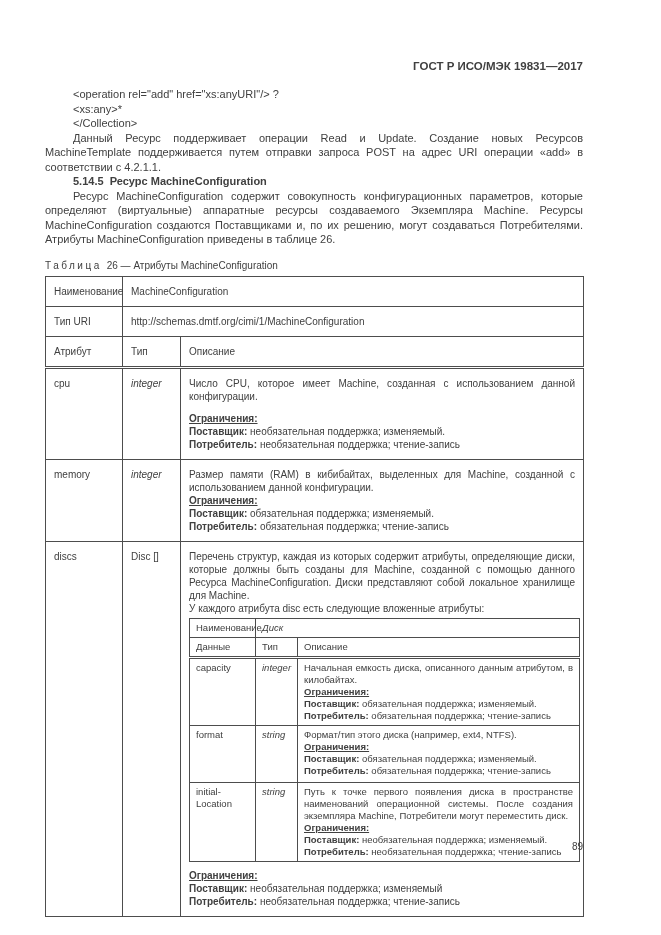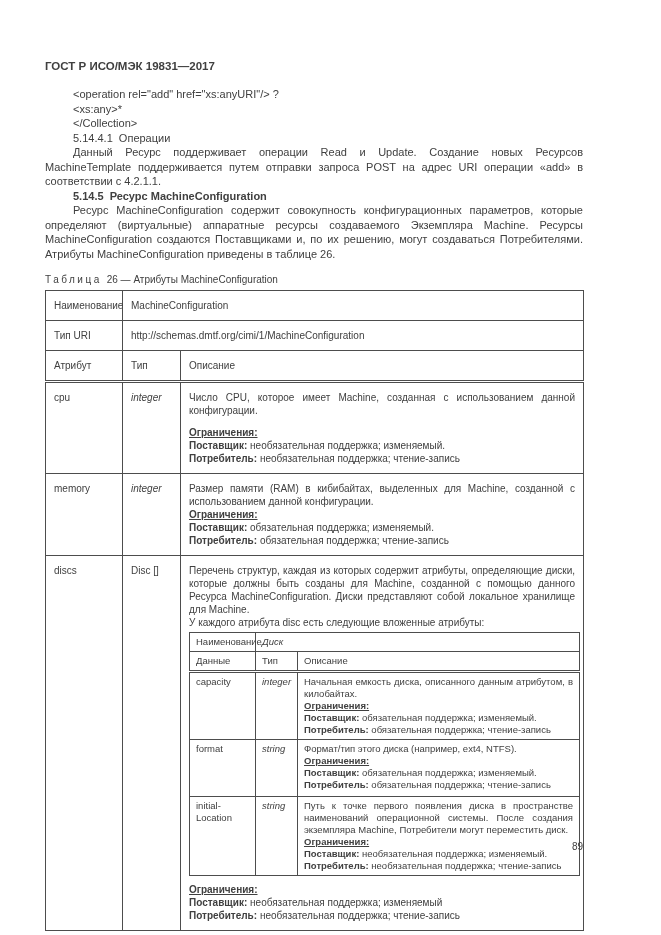--- a/index.html
+++ b/index.html
@@ -3,21 +3,21 @@
 <meta charset="utf-8">
 <style>
   html,body { margin:0; padding:0; background:#ffffff; }
   .page {
     position:relative; width:661px; height:935px; background:#ffffff;
     color:#404040; font-family:"Liberation Sans", sans-serif;
     overflow:hidden;
   }
   .header {
     position:absolute; top:60px; left:45px; width:538px;
-    text-align:left; font-weight:bold; font-size:11.5px;
+    text-align:right; font-weight:bold; font-size:11.5px;
   }
   .content { position:absolute; top:87px; left:45px; width:538px; }
   .codeblock { margin-left:28px; font-size:11px; line-height:14.5px; }
   .h-plain { margin-left:28px; font-size:11px; line-height:14.5px; }
   .h-bold  { margin-left:28px; font-size:11px; line-height:14.5px; font-weight:bold; }
   .para { margin:0; font-size:11px; line-height:14.5px; text-align:justify; text-indent:28px; }
   .caption { margin-top:13px; margin-bottom:5px; font-size:10px; }
   .caption .spaced { letter-spacing:2.5px; }
   .caption .rest { margin-left:5px; }
 
@@ -55,21 +55,20 @@
   </div>
 
   <div class="content">
 
     <div class="codeblock">
       <div>&lt;operation rel="add" href="xs:anyURI"/&gt; ?</div>
       <div>&lt;xs:any&gt;*</div>
       <div>&lt;/Collection&gt;</div>
     </div>
 
-    <div class="h-plain">5.14.4.1&nbsp; Операции</div>
     <p class="para">Данный Ресурс поддерживает операции Read и Update. Создание новых Ресурсов MachineTemplate поддерживается путем отправки запроса POST на адрес URI операции «add» в соответствии с 4.2.1.1.</p>
 
     <div class="h-bold">5.14.5&nbsp; Ресурс MachineConfiguration</div>
     <p class="para">Ресурс MachineConfiguration содержит совокупность конфигурационных параметров, которые определяют (виртуальные) аппаратные ресурсы создаваемого Экземпляра Machine. Ресурсы MachineConfiguration создаются Поставщиками и, по их решению, могут создаваться Потребителями. Атрибуты MachineConfiguration приведены в таблице 26.</p>
 
     <div class="caption">
       <span class="spaced">Таблица</span><span class="rest">26 — Атрибуты MachineConfiguration</span>
     </div>
 
     <table class="t26">

